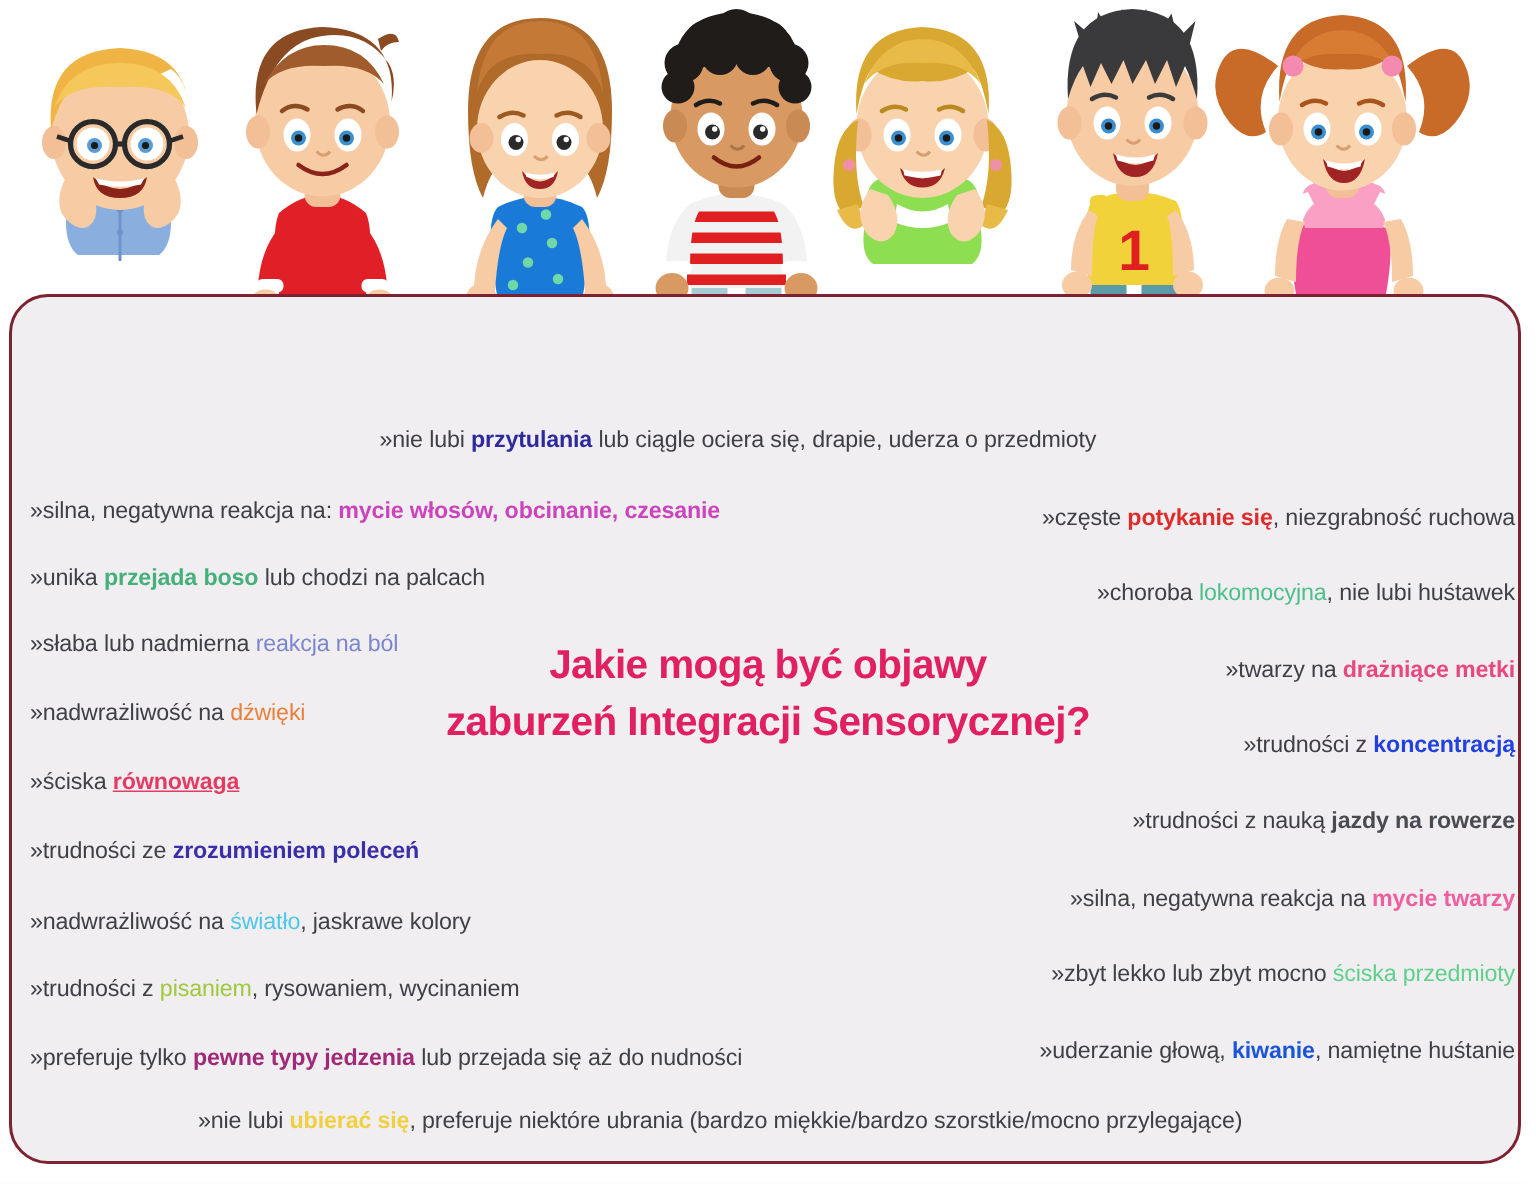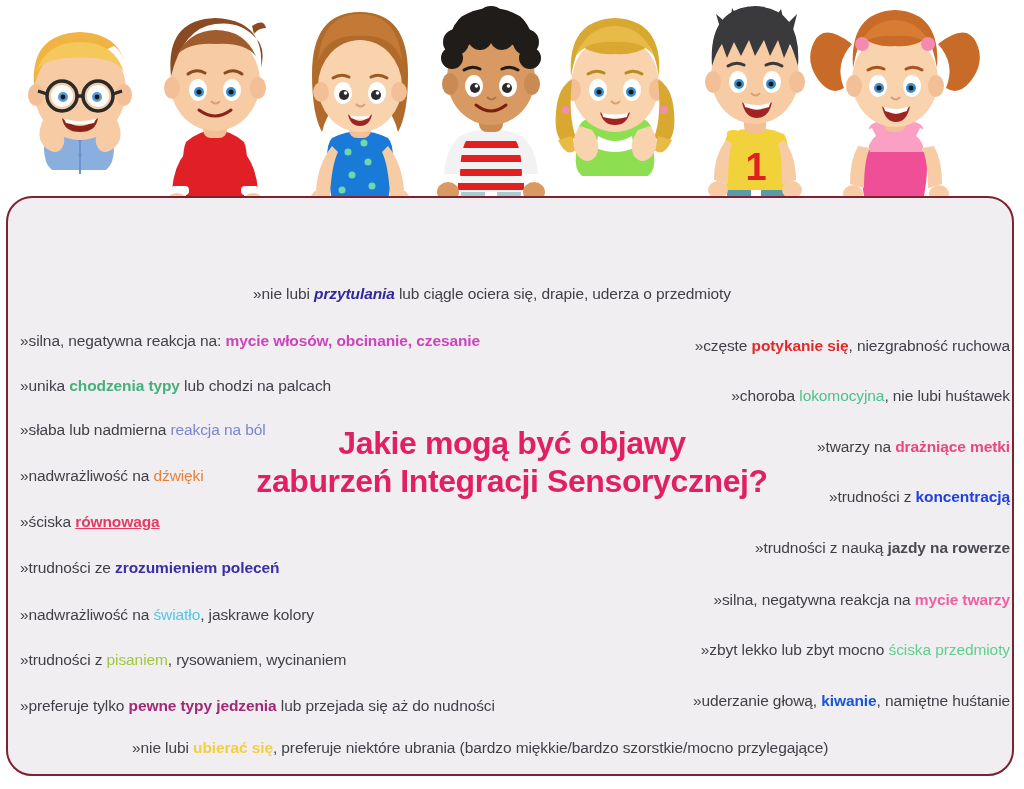--- a/index.html
+++ b/index.html
@@ -53,21 +53,21 @@
 
   
   #title {
     position: absolute;
     left: 0;
     top: 424px;
     width: 1024px;
     text-align: center;
     color: #e02060;
     font-weight: 700;
-    font-size: 32px;
+    font-size: 27px;
     line-height: 38px;
     letter-spacing: -0.4px;
   }
   #title .tl { display: block; }
 </style>
 </head>
 <body>
 
 <div id="poster">
 
@@ -340,38 +340,38 @@
         <path d="M891,97 q5,5 9,0" stroke="#d8a070" stroke-width="2" fill="none"></path>
         <path d="M882,106 q14,16 28,0 q-3,16 -14,16 q-11,0 -14,-16 z" fill="#a02424"></path>
         <path d="M884,107 q12,4 24,0 l-1,4 q-11,4 -22,0 z" fill="#fff"></path>
       </g>
     </svg>
   </div>
 
   <div id="panel"></div>
 
   <div class="line" id="top-line" style="left:253px; top:285px;">
-    <span>»nie lubi </span><span class="hl b" id="top-hl" style="color: rgb(46, 42, 158); font-style: italic;">przytulania</span><span> lub ciągle ociera się, drapie, uderza o przedmioty</span>
+    <span>»nie lubi </span><span class="hl b" id="top-hl" style="color: rgb(46, 42, 158);">przytulania</span><span> lub ciągle ociera się, drapie, uderza o przedmioty</span>
   </div>
 
   <div id="left-col"></div>
 
   <div id="right-col"></div>
 
   <div id="title" style="color: rgb(224, 32, 96);">
     <span class="tl">Jakie mogą być objawy</span>
     <span class="tl">zaburzeń Integracji Sensorycznej?</span>
   </div>
 
   <div class="line" id="bottom-line" style="left:132px; top:739px;">
     <span>»nie lubi </span><span class="hl b" id="bottom-hl" style="color: rgb(240, 208, 64);">ubierać się</span><span>, preferuje niektóre ubrania (bardzo miękkie/bardzo szorstkie/mocno przylegające)</span>
   </div>
 
 <div class="line" style="left: 20px; top: 332px;"><span>»silna, negatywna reakcja na: </span><span class="hl b" style="color: rgb(204, 68, 187);">mycie włosów, obcinanie, czesanie</span><span></span></div>
-    <div class="line" style="left: 20px; top: 377px;"><span>»unika </span><span class="hl b" style="color: rgb(70, 176, 122);">chodzenia typy</span><span> lub chodzi na palcach</span></div>
+    <div class="line" style="left: 20px; top: 377px;"><span>»unika </span><span class="hl b" style="color: rgb(70, 176, 122);">przejada boso</span><span> lub chodzi na palcach</span></div>
     <div class="line" style="left: 20px; top: 421px;"><span>»słaba lub nadmierna </span><span class="hl" style="color: rgb(123, 134, 204);">reakcja na ból</span><span></span></div>
     <div class="line" style="left: 20px; top: 467px;"><span>»nadwrażliwość na </span><span class="hl" style="color: rgb(232, 128, 58);">dźwięki</span><span></span></div>
     <div class="line" style="left: 20px; top: 513px;"><span>»ściska </span><span class="hl b" style="color: rgb(228, 59, 99); text-decoration: underline;">równowaga</span><span></span></div>
     <div class="line" style="left: 20px; top: 559px;"><span>»trudności ze </span><span class="hl b" style="color: rgb(58, 47, 168);">zrozumieniem poleceń</span><span></span></div>
     <div class="line" style="left: 20px; top: 606px;"><span>»nadwrażliwość na </span><span class="hl" style="color: rgb(79, 200, 232);">światło</span><span>, jaskrawe kolory</span></div>
     <div class="line" style="left: 20px; top: 651px;"><span>»trudności z </span><span class="hl" style="color: rgb(159, 200, 58);">pisaniem</span><span>, rysowaniem, wycinaniem</span></div>
     <div class="line" style="left: 20px; top: 697px;"><span>»preferuje tylko </span><span class="hl b" style="color: rgb(160, 42, 120);">pewne typy jedzenia</span><span> lub przejada się aż do nudności</span></div>
     <div class="line" style="right: 14px; top: 337px; text-align: right;"><span>»częste </span><span class="hl b" style="color: rgb(224, 43, 43);">potykanie się</span><span>, niezgrabność ruchowa</span></div>
     <div class="line" style="right: 14px; top: 387px; text-align: right;"><span>»choroba </span><span class="hl" style="color: rgb(76, 192, 140);">lokomocyjna</span><span>, nie lubi huśtawek</span></div>
     <div class="line" style="right: 14px; top: 438px; text-align: right;"><span>»twarzy na </span><span class="hl b" style="color: rgb(232, 72, 126);">drażniące metki</span><span></span></div>

